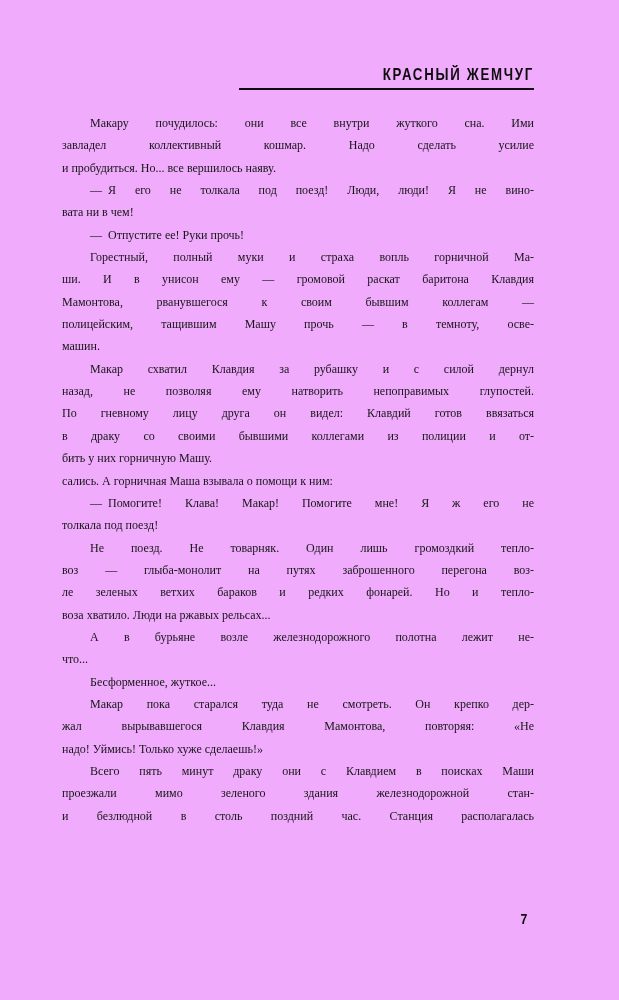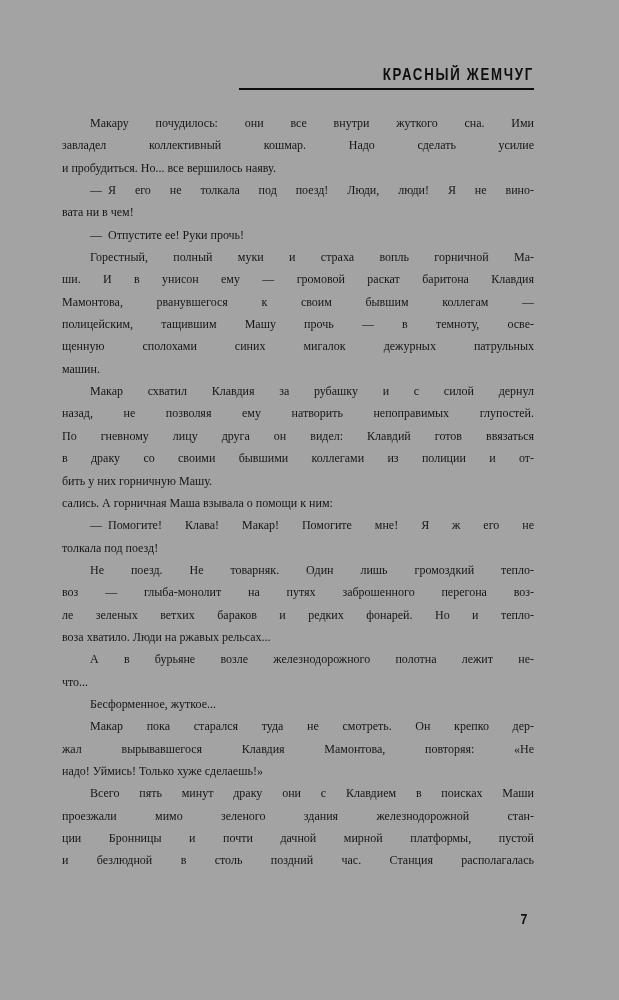--- a/index.html
+++ b/index.html
@@ -4,21 +4,21 @@
 <style>
   html, body {
     margin: 0;
     padding: 0;
     background: #ffffff;
   }
   .page {
     position: relative;
     width: 619px;
     height: 1000px;
-    background: #a3a3a3;
+    background: #f0abfc;
     overflow: hidden;
     font-family: "Liberation Serif", serif;
     color: #161616;
   }
   
   .running-head {
     position: absolute;
     top: 64px;
     left: 239px;
     right: 85px;
@@ -107,21 +107,20 @@
         <div class="line last">вата ни в чем!</div>
       </div>
       <div class="paragraph">
         <div class="line indent last">— Отпустите ее! Руки прочь!</div>
       </div>
       <div class="paragraph">
         <div class="line indent">Горестный, полный муки и страха вопль горничной Ма-</div>
         <div class="line">ши. И в унисон ему — громовой раскат баритона Клавдия</div>
         <div class="line">Мамонтова, рванувшегося к своим бывшим коллегам —</div>
         <div class="line">полицейским, тащившим Машу прочь — в темноту, осве-</div>
-        <div class="line">щенную сполохами синих мигалок дежурных патрульных</div>
         <div class="line last">машин.</div>
       </div>
       <div class="paragraph">
         <div class="line indent">Макар схватил Клавдия за рубашку и с силой дернул</div>
         <div class="line">назад, не позволяя ему натворить непоправимых глупостей.</div>
         <div class="line">По гневному лицу друга он видел: Клавдий готов ввязаться</div>
         <div class="line">в драку со своими бывшими коллегами из полиции и от-</div>
         <div class="line last">бить у них горничную Машу.</div>
       </div>
       <div class="paragraph">
@@ -145,21 +144,20 @@
         <div class="line indent last">Бесформенное, жуткое...</div>
       </div>
       <div class="paragraph">
         <div class="line indent">Макар пока старался туда не смотреть. Он крепко дер-</div>
         <div class="line">жал вырывавшегося Клавдия Мамонтова, повторяя: «Не</div>
         <div class="line last">надо! Уймись! Только хуже сделаешь!»</div>
       </div>
       <div class="paragraph">
         <div class="line indent">Всего пять минут драку они с Клавдием в поисках Маши</div>
         <div class="line">проезжали мимо зеленого здания железнодорожной стан-</div>
-        <div class="line">ции Бронницы и почти дачной мирной платформы, пустой</div>
         <div class="line">и безлюдной в столь поздний час. Станция располагалась</div>
       </div>
     </main>
 
   <footer>
     <div class="page-number">
       <span>7</span>
     </div>
   </footer>
 

